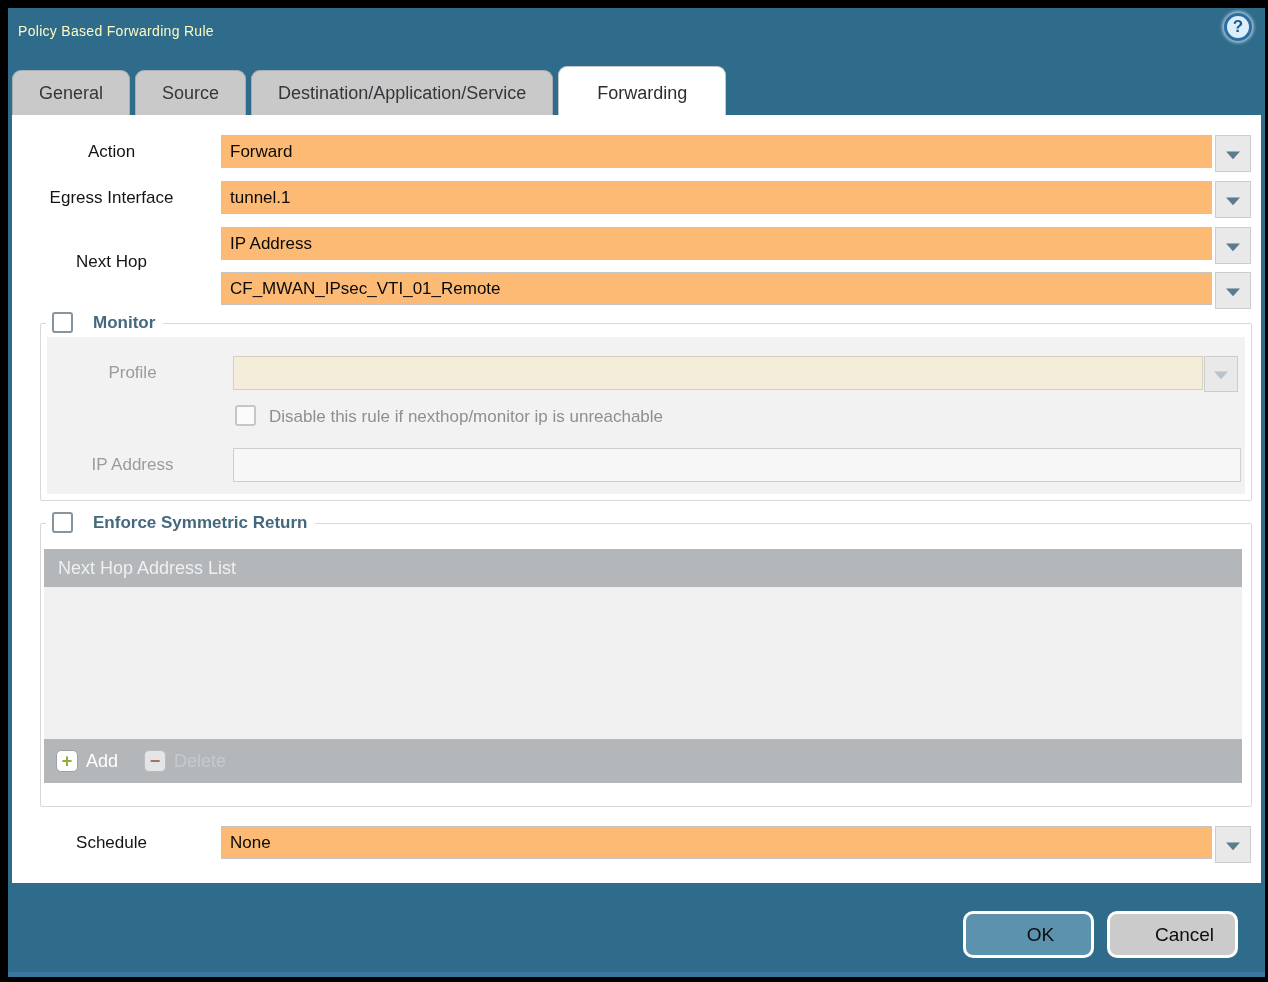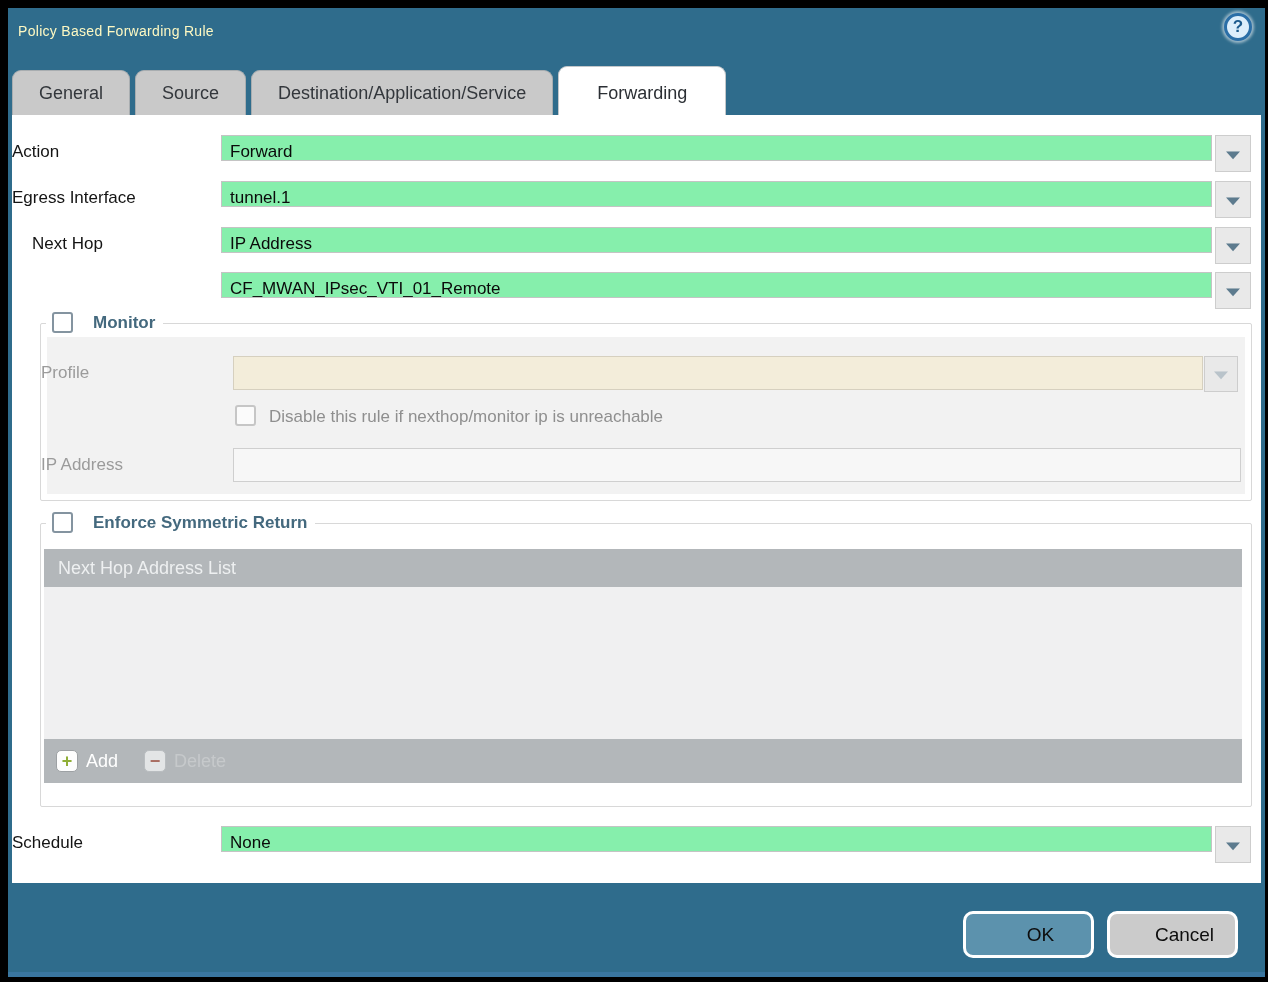--- a/index.html
+++ b/index.html
@@ -34,26 +34,26 @@
     border-radius:9px 9px 0 0; height:45px; line-height:44px;
     padding:0 26px; font-size:18px; color:#33373c; cursor:pointer; white-space:nowrap;
   }
   .tab.active {
     background:#fff; height:49px; line-height:52px;
     border-color:#c3c7ca; padding:0 38px; color:#2b2f34;
   }
   
   .content { position:relative; margin:0 4px; height:768px; background:#fff; }
   .flabel {
-    position:absolute; left:0; width:199px; text-align:left;
+    position:absolute; left:0; width:199px; text-align:center;
     font-size:17px; color:#141414; height:33px; line-height:33px; white-space:nowrap;
   }
   .field {
-    position:absolute; box-sizing:border-box; height:26px;
-    background:#86efac; border:1px solid #c4c4c4;
+    position:absolute; box-sizing:border-box; height:33px;
+    background:#fdba74; border:1px solid #c4c4c4;
     font-size:17px; color:#0a0a0a; padding:3px 8px; line-height:26px;
     white-space:nowrap; overflow:hidden; cursor:text;
   }
   .ddbtn {
     position:absolute; box-sizing:border-box; width:36px; height:37px;
     background:#e9e9e9; border:1px solid #cdcdcd;
     display:flex; align-items:center; justify-content:center; cursor:pointer;
   }
   .chev { color:#5d7b8e; font-size:14px; transform:scaleX(1.7) scaleY(0.95); line-height:1; }
   .chev.dis { color:#b9c3ca; }
@@ -131,21 +131,21 @@
     <div class="ddbtn" style="left:1203px; top:20px;">
       <span class="chev">▼</span>
     </div>
 
     <div class="flabel" style="top:66px;">Egress Interface</div>
     <div class="field" style="left:209px; top:66px; width:991px;">tunnel.1</div>
     <div class="ddbtn" style="left:1203px; top:66px;">
       <span class="chev">▼</span>
     </div>
 
-    <div class="flabel" style="top:112px;margin-left:20px;">Next Hop</div>
+    <div class="flabel" style="top:130px;">Next Hop</div>
     <div class="field" style="left:209px; top:112px; width:991px;">IP Address</div>
     <div class="ddbtn" style="left:1203px; top:112px;">
       <span class="chev">▼</span>
     </div>
 
     <div class="field" style="left:209px; top:157px; width:991px;">CF_MWAN_IPsec_VTI_01_Remote</div>
     <div class="ddbtn" style="left:1203px; top:157px;">
       <span class="chev">▼</span>
     </div>
 

